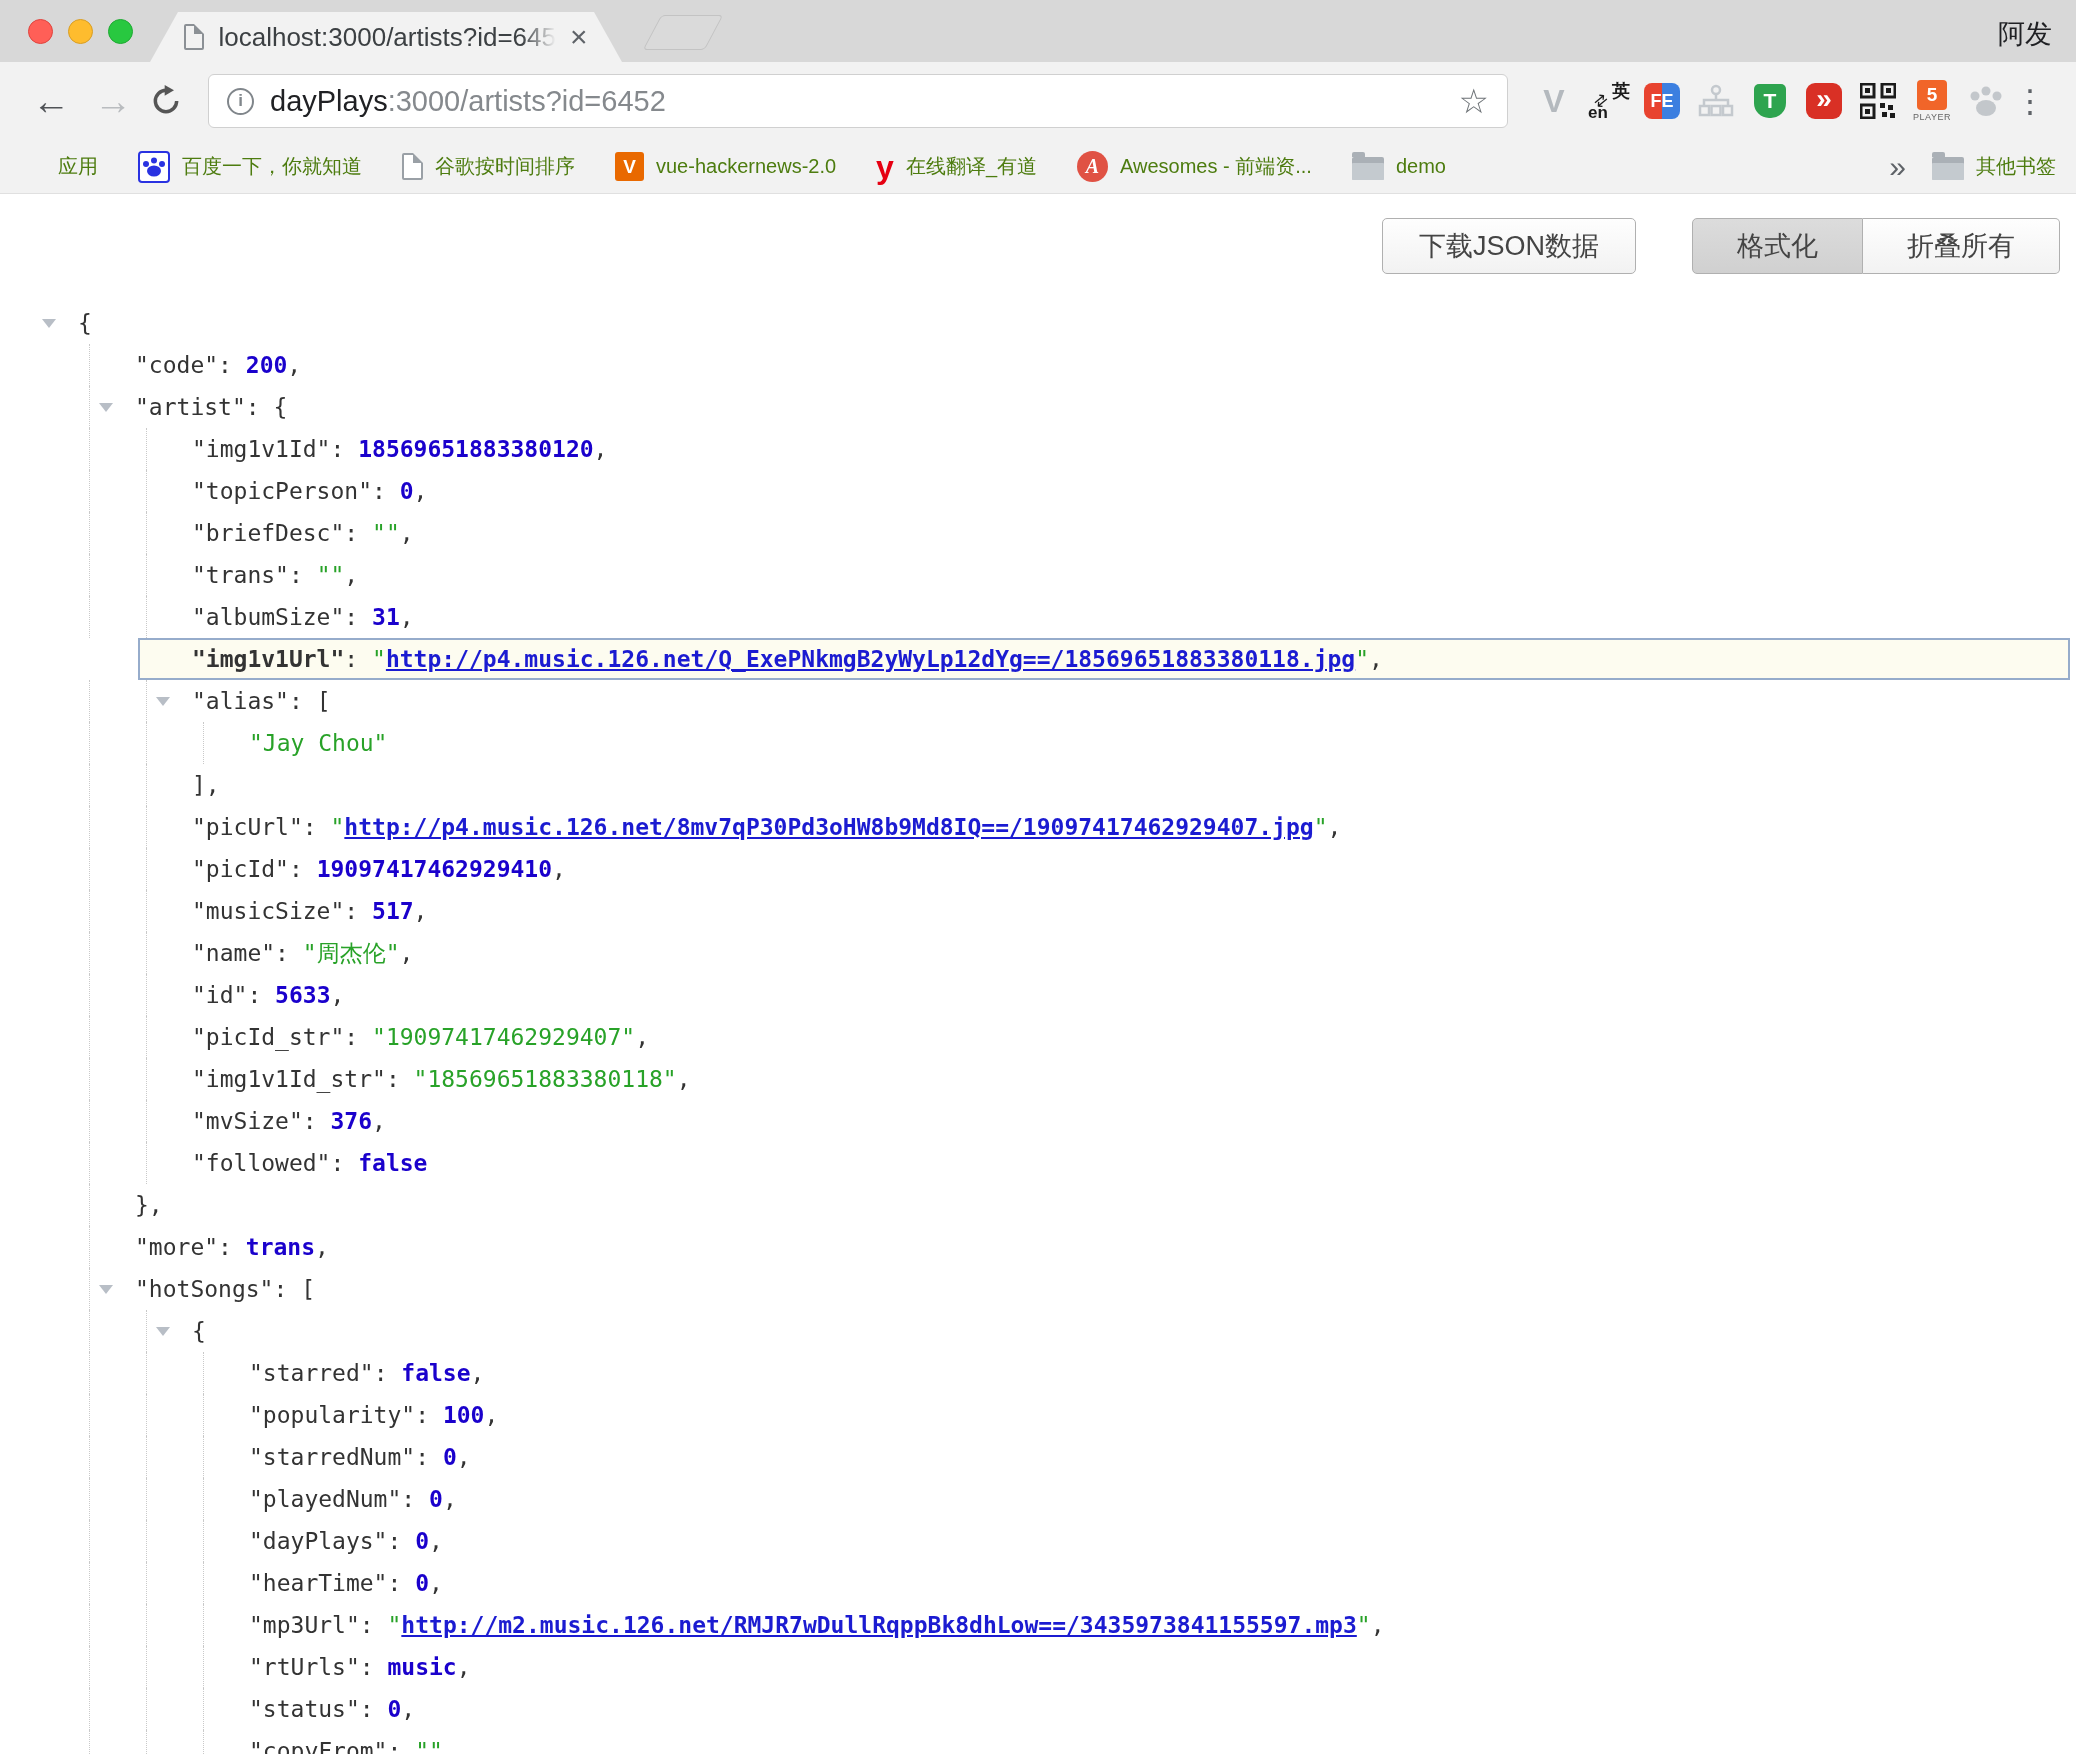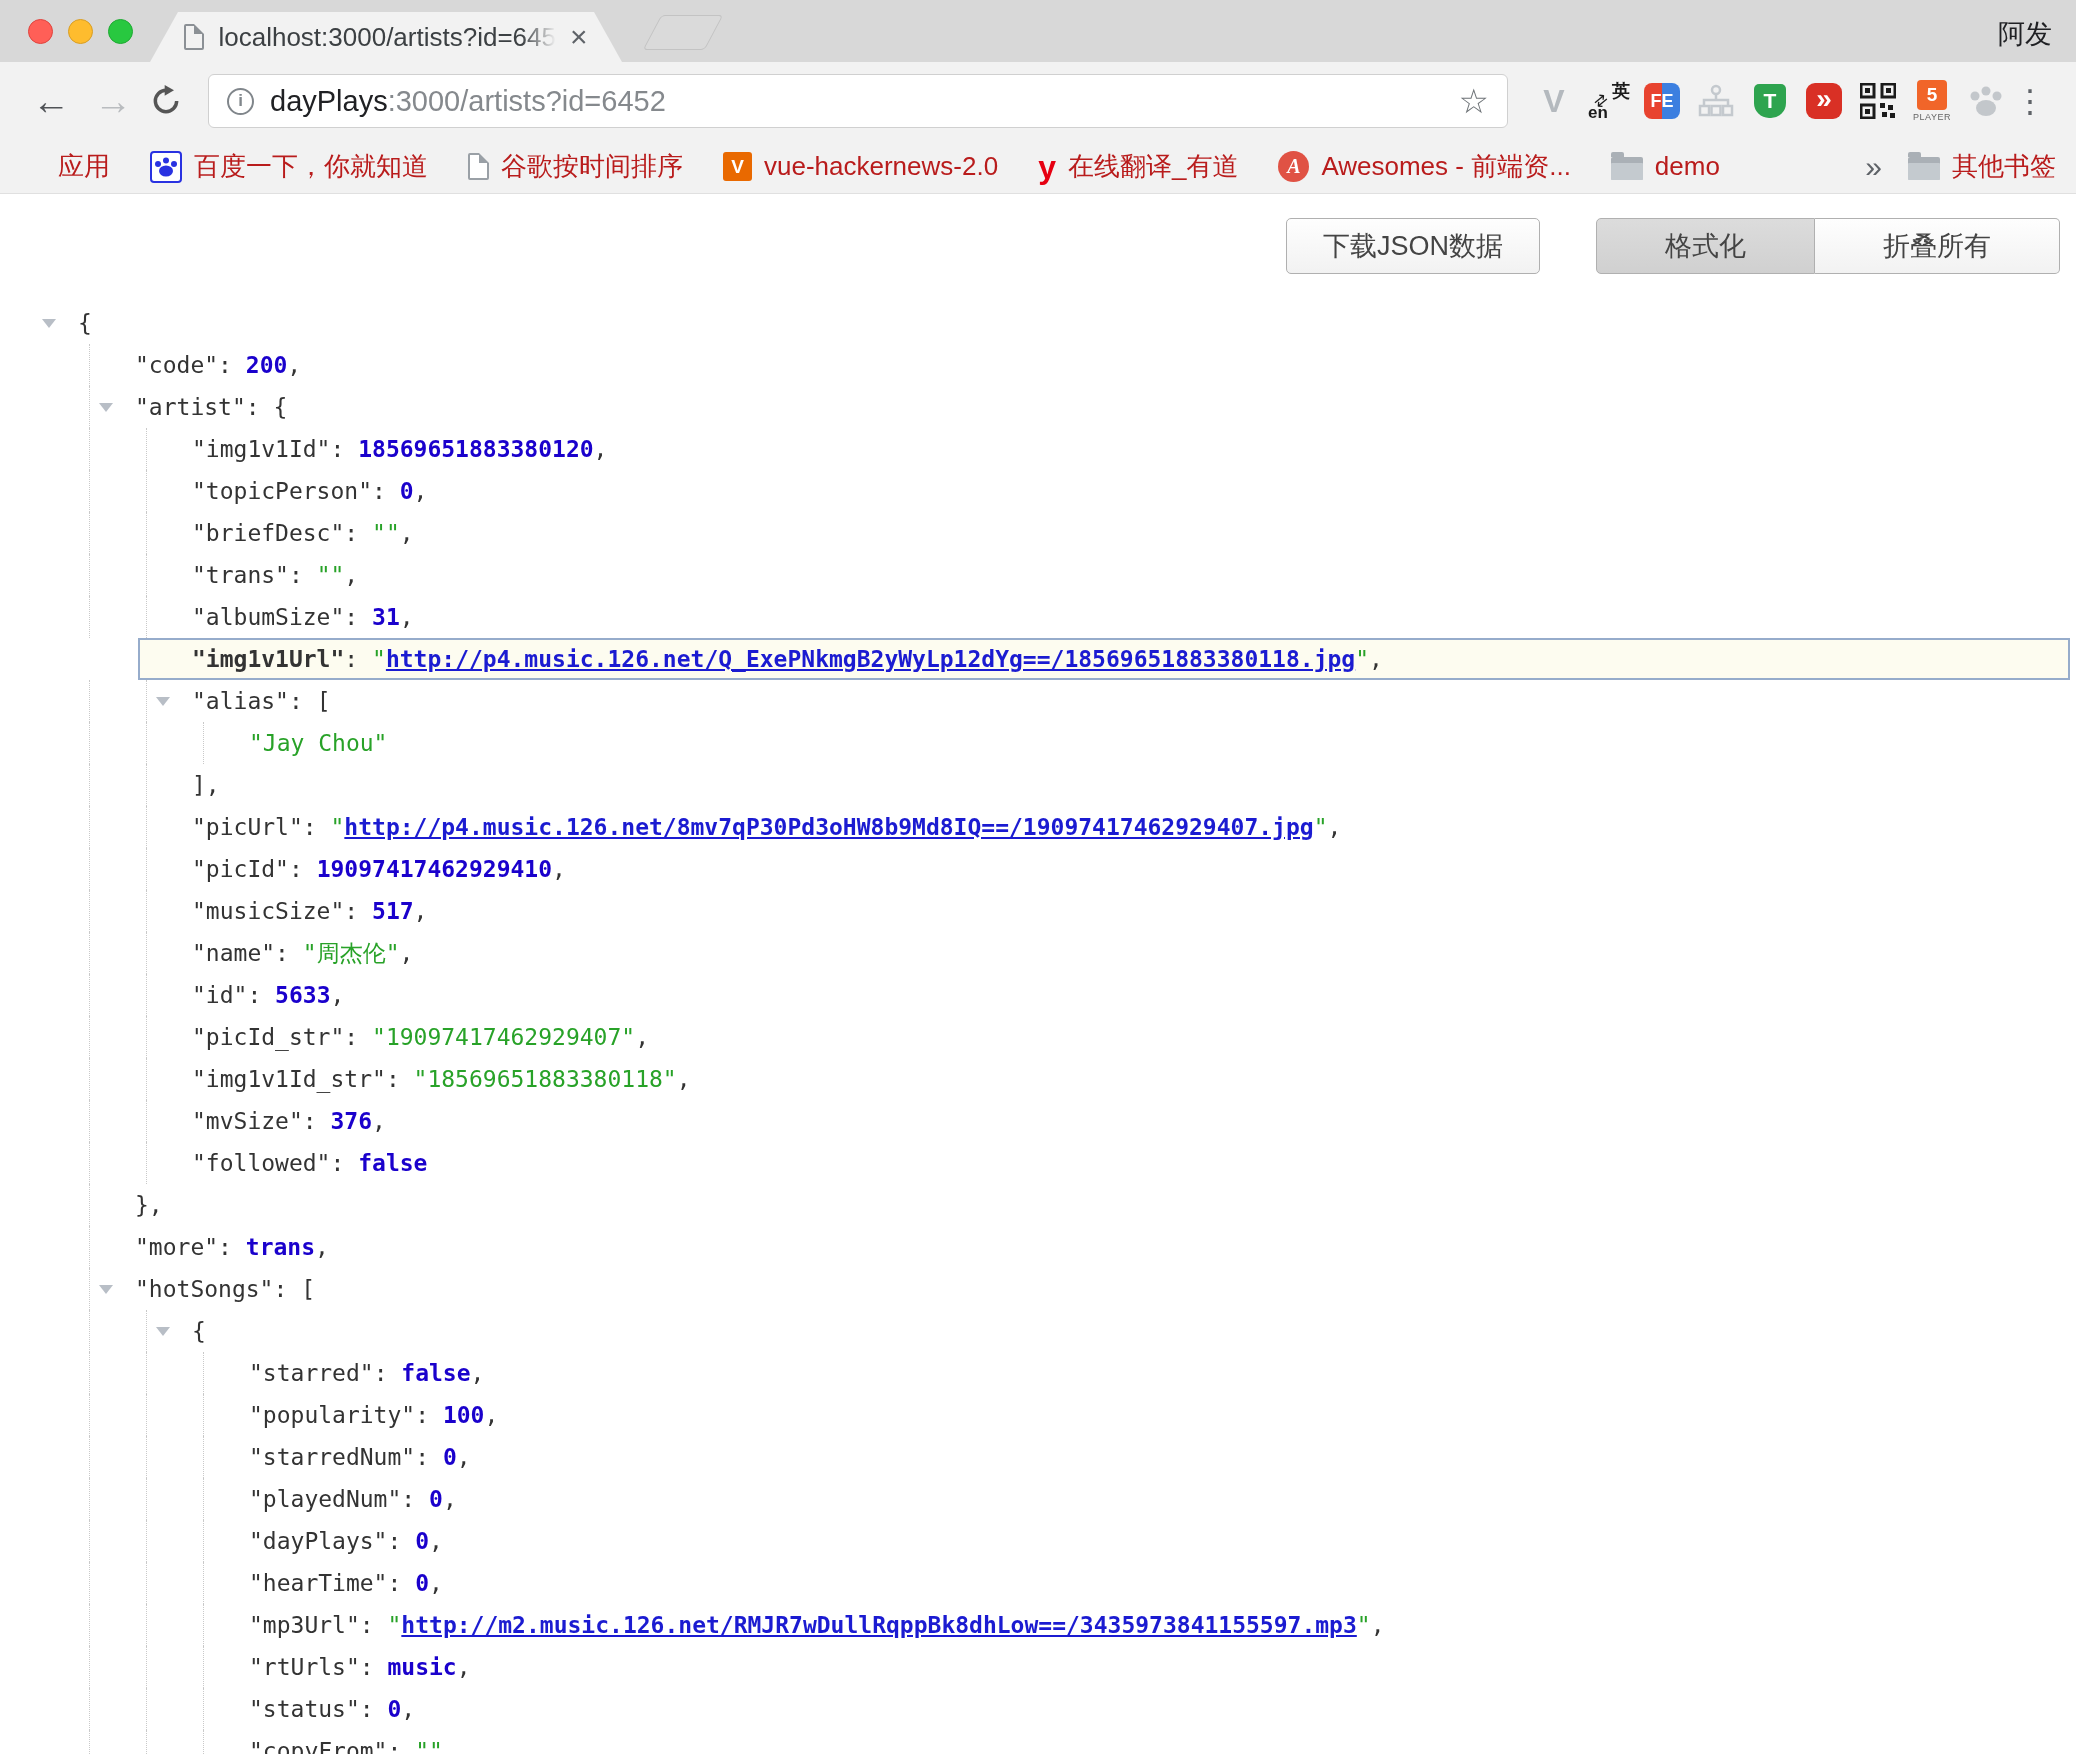--- a/index.html
+++ b/index.html
@@ -59,21 +59,21 @@
     font-weight:bold; font-size:28px; display:flex; align-items:center; justify-content:center; padding-bottom:4px; }
   .h5-box { width:30px; height:30px; background:#f16529; border-radius:4px; color:#fff;
     font-weight:bold; font-size:19px; display:flex; align-items:center; justify-content:center; }
   .h5-sub { font-size:9px; color:#666; letter-spacing:0.5px; margin-top:2px; }
   .menu-dots { font-size:32px; color:#5f6368; padding:0 10px 0 6px; }
 
   
   .bookmarks { height:54px; background:#f2f2f2; border-bottom:1px solid #e0e0e0;
     display:flex; align-items:center; padding:0 20px; gap:40px; }
   .bm { display:flex; align-items:center; gap:12px; white-space:nowrap; }
-  .bm-label { font-size:26px; color:#b91c1c; }
+  .bm-label { font-size:20px; color:#4d7c0f; }
   .bi { flex:0 0 auto; display:flex; align-items:center; justify-content:center; }
   .bi-apps { width:26px; height:26px; display:grid; grid-template-columns:repeat(3,7px);
     grid-template-rows:repeat(3,7px); gap:2px; }
   .bi-apps i { border-radius:1px; }
   .bi-apps i:nth-child(1){background:#ea4335}.bi-apps i:nth-child(2){background:#ea4335}.bi-apps i:nth-child(3){background:#ea4335}
   .bi-apps i:nth-child(4){background:#34a853}.bi-apps i:nth-child(5){background:#4285f4}.bi-apps i:nth-child(6){background:#fbbc05}
   .bi-apps i:nth-child(7){background:#34a853}.bi-apps i:nth-child(8){background:#fbbc05}.bi-apps i:nth-child(9){background:#ea4335}
   .bi-baidu { width:32px; height:32px; background:#fff; border:2px solid #2932e1; border-radius:4px; }
   .bi-page { width:21px; height:27px; border:2px solid #9aa0a6; border-radius:2px; position:relative; background:#fff; }
   .bi-page::before { content:''; position:absolute; top:-2px; right:-2px;
@@ -92,21 +92,21 @@
   .bm-right { margin-left:auto; display:flex; align-items:center; gap:26px; }
   .bm-overflow { font-size:30px; color:#5f6368; }
 
   
   .content { position:relative; height:1560px; background:#fff; overflow:hidden; }
   .actions { position:absolute; top:24px; right:16px; display:flex; gap:56px; }
   .btn { height:56px; font-size:27px; color:#444; border:1px solid #b0b0b0; border-radius:5px;
     background:linear-gradient(#fefefe,#f2f2f2); display:flex; align-items:center;
     justify-content:center; padding:0 36px; white-space:nowrap; }
   .seg { display:flex; }
-  .seg .btn { border-radius:0; padding:0 68px; }
+  .seg .btn { border-radius:0; padding:0 44px; }
   .seg .btn:first-child { border-radius:5px 0 0 5px; background:linear-gradient(#dcdcdc,#d0d0d0); }
   .seg .btn:last-child { border-radius:0 5px 5px 0; border-left:none; }
 
   .json { position:absolute; top:108px; left:0; right:0; bottom:0;
     font-family:"DejaVu Sans Mono", monospace; font-size:23px; color:#333; }
   .row { height:42px; line-height:42px; position:relative; white-space:nowrap; }
   .guide { position:absolute; top:0; bottom:0; width:0; border-left:1px dotted #c9c9c9; }
   .tri { position:absolute; top:17px; width:0; height:0;
     border-left:7px solid transparent; border-right:7px solid transparent; border-top:9px solid #b8bec6; }
   .jk { color:#333; }

